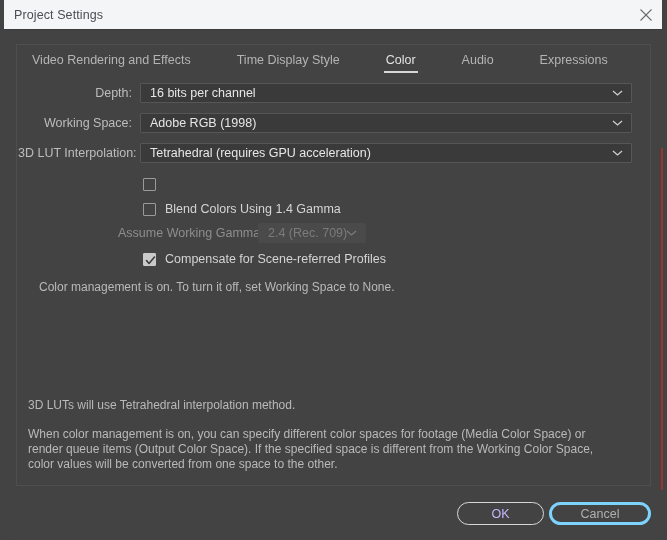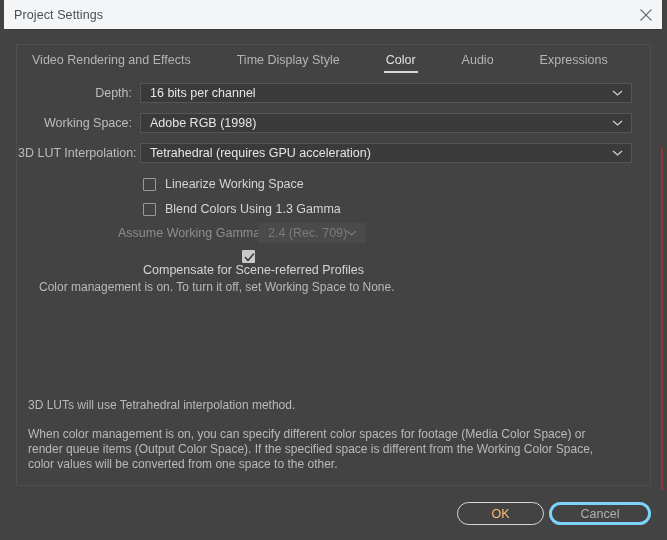--- a/index.html
+++ b/index.html
@@ -176,21 +176,21 @@
   }
   .cbox.checked svg { position: absolute; left: 1px; top: 1px; }
   .check-label {
     font-size: 12.5px;
     color: #d4d4d4;
     white-space: nowrap;
   }
 
   #chk-linearize { left: 143px; top: 175px; }
   #chk-blend     { left: 143px; top: 200px; }
-  #chk-compensate{ left: 143px; top: 250px; flex-direction: column; }
+  #chk-compensate{ left: 143px; top: 250px; }
 
   
   #row-gamma {
     left: 118px; top: 223px;
   }
   #row-gamma .form-label {
     width: 140px;
     color: #8e8e8e;
   }
   #row-gamma .select { width: 108px; }
@@ -221,21 +221,21 @@
     align-items: center;
     justify-content: center;
     font-size: 12.5px;
     cursor: pointer;
     font-family: "Liberation Sans", sans-serif;
   }
   .btn-ok {
     left: 457px; top: 16px;
     width: 87px;
     border: 1px solid #d8d8d8;
-    color: #fdba74;
+    color: #c4b5fd;
   }
   .btn-cancel {
     left: 549px; top: 16px;
     width: 102px;
     border: 3px solid #7dd3fc;
     color: #b0b0b0;
   }
 </style>
 </head>
 <body>
@@ -308,26 +308,25 @@
       <span class="chev">
         <svg width="11" height="7" viewBox="0 0 11 7">
           <polyline points="1,1.5 5.5,5.5 10,1.5" fill="none" stroke="#cfcfcf" stroke-width="1.3"></polyline>
         </svg>
       </span>
     </div>
   </div>
 
   <div class="check-row" id="chk-linearize">
     <span class="cbox"></span>
-    <span class="check-label">Linearize Working Space</span>
   </div>
 
   <div class="check-row" id="chk-blend">
     <span class="cbox"></span>
-    <span class="check-label">Blend Colors Using 1.3 Gamma</span>
+    <span class="check-label">Blend Colors Using 1.4 Gamma</span>
   </div>
 
   <div class="form-row" id="row-gamma">
     <span class="form-label">Assume Working Gamma:</span>
     <div class="select disabled">
       <span>2.4 (Rec. 709)</span>
       <span class="chev">
         <svg width="11" height="7" viewBox="0 0 11 7">
           <polyline points="1,1.5 5.5,5.5 10,1.5" fill="none" stroke="#7b7b7b" stroke-width="1.3"></polyline>
         </svg>

